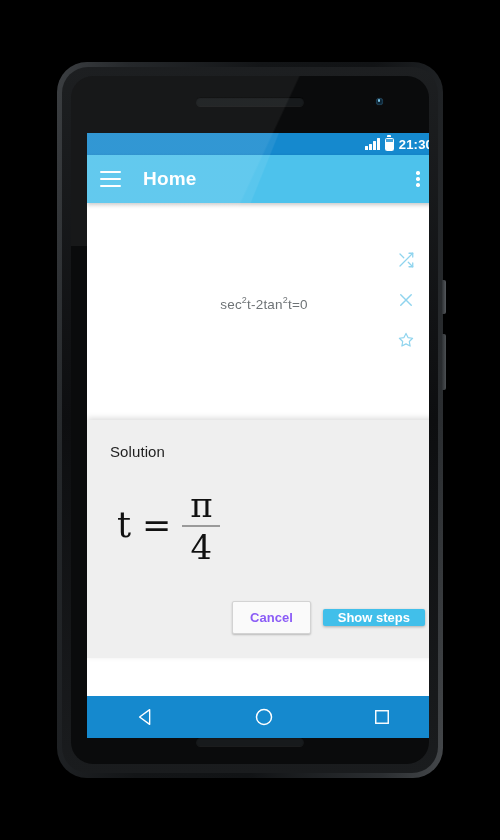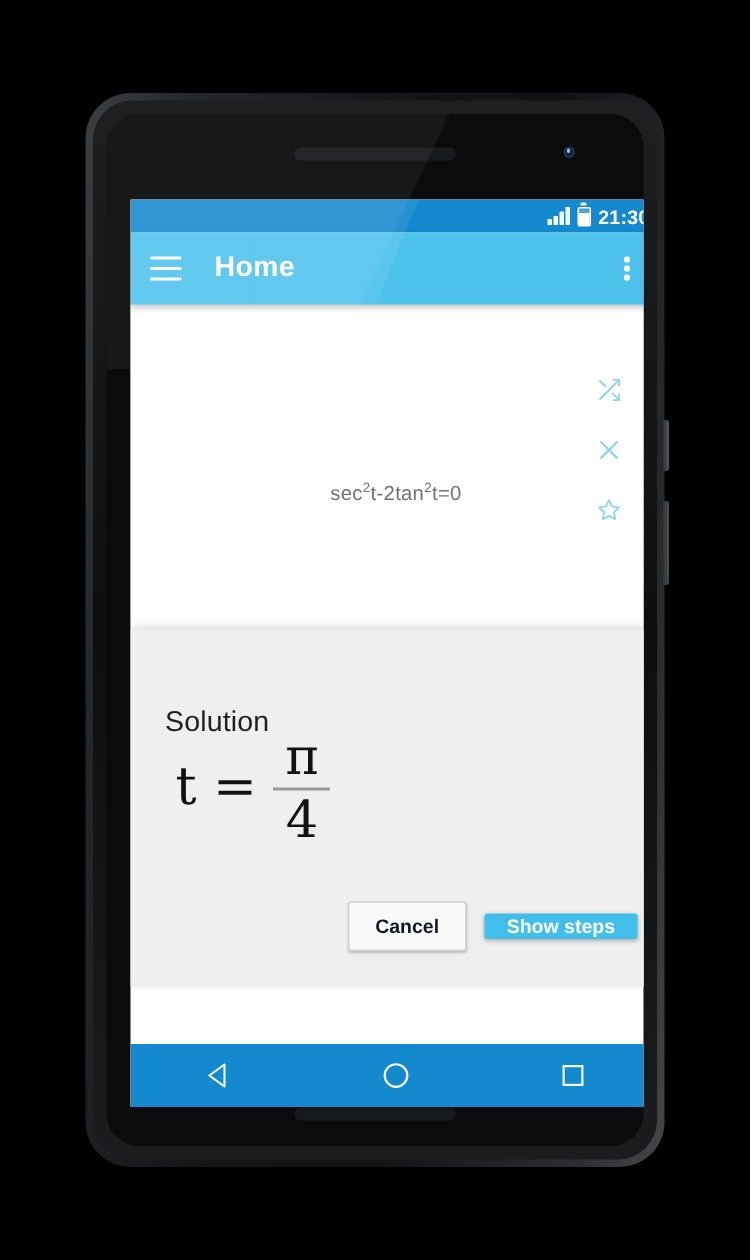--- a/index.html
+++ b/index.html
@@ -245,21 +245,21 @@
 
   
   #content {
     position: relative;
     height: 455px;
     background: #ffffff;
   }
   #equation-row {
     position: absolute;
     left: 0;
-    top: 96px;
+    top: 71px;
     width: 100%;
     height: 58px;
     display: flex;
     align-items: center;
     justify-content: center;
   }
   #equation-text {
     font-size: 13.5px;
     color: #6e7376;
     letter-spacing: 0.2px;
@@ -327,24 +327,23 @@
     width: 100%;
     height: 238px;
     background: #EFEFEF;
     z-index: 20;
     box-shadow: 0 -2px 6px rgba(0,0,0,0.14);
   }
   #solution-title {
     position: absolute;
     left: 23px;
     top: 23px;
-    font-size: 19px;
+    font-size: 15px;
     color: #1f1f1f;
     letter-spacing: 0.1px;
-    margin-top: 28px;
   }
   #solution-body {
     position: absolute;
     left: 30px;
     top: 68px;
     display: flex;
     align-items: center;
     gap: 11px;
   }
   #sol-var {
@@ -391,21 +390,21 @@
     align-items: center;
     gap: 12px;
   }
   #cancel-button {
     background: #FAFAFA;
     border: 1px solid #D3D3D3;
     border-radius: 2px;
     padding: 8px 17px;
     font-size: 13px;
     font-weight: bold;
-    color: #0f172a;
+    color: #8b5cf6;
     cursor: pointer;
     box-shadow: 0 1px 2px rgba(0,0,0,0.22);
     font-family: "Liberation Sans", sans-serif;
   }
   #show-steps-button {
     background: #41BFEA;
     border: none;
     border-radius: 2px;
     padding: 1px 15px;
     font-size: 13px;

